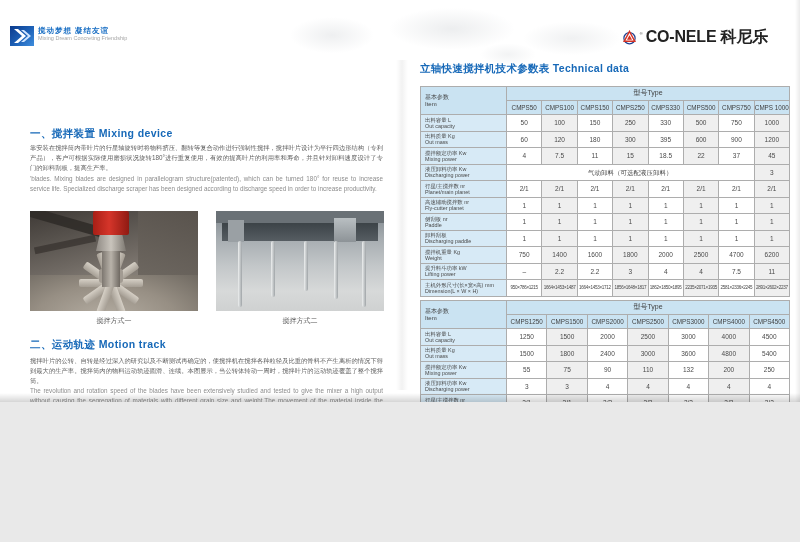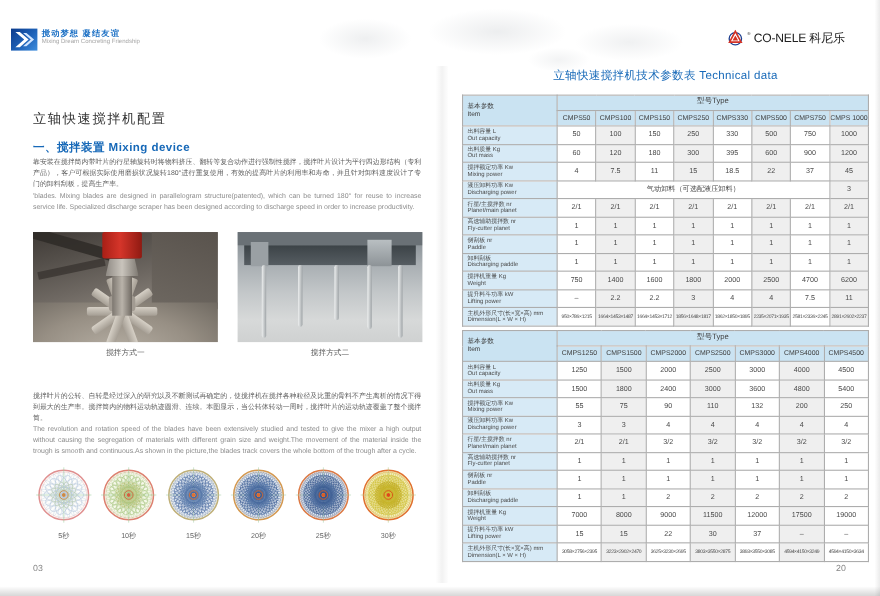--- a/index.html
+++ b/index.html
@@ -1,32 +1,32 @@
 <!DOCTYPE html>
 <html><head>
 <meta charset="utf-8">
 <style>
   html,body{margin:0;padding:0;background:#e9e9e9;}
-  #stage{position:relative;width:800px;height:542px;background:#fff;overflow:hidden;
+  #stage{position:relative;width:800px;height:402px;background:#fff;overflow:hidden;
          font-family:"Liberation Sans","DejaVu Sans",sans-serif;}
   
   .map-watermark{position:absolute;left:260px;top:0;width:400px;height:64px;
     background:
       radial-gradient(ellipse 60px 26px at 18% 55%, rgba(170,176,182,.20), rgba(170,176,182,0) 70%),
       radial-gradient(ellipse 90px 30px at 48% 45%, rgba(170,176,182,.22), rgba(170,176,182,0) 70%),
       radial-gradient(ellipse 70px 24px at 78% 60%, rgba(170,176,182,.18), rgba(170,176,182,0) 70%),
       radial-gradient(ellipse 40px 16px at 62% 85%, rgba(170,176,182,.15), rgba(170,176,182,0) 70%);}
   .brand-left{position:absolute;left:10px;top:26px;display:flex;align-items:flex-start;gap:4px;}
   .chev-box{width:24px;height:20px;background:linear-gradient(135deg,#0b3a8c 0%,#1e62b8 55%,#3e8ede 100%);
             display:flex;align-items:center;justify-content:center;}
   .slogans{display:flex;flex-direction:column;line-height:1.25;}
   .slogan-cn{font-size:7.5px;font-weight:bold;color:#1a6fc4;letter-spacing:1px;}
   .slogan-en{font-size:5.5px;color:#a6a6a6;}
   .brand-right{position:absolute;right:32px;top:27px;display:flex;align-items:center;gap:3px;}
-  .conele-text{font-size:11px;font-weight:normal;color:#222;letter-spacing:-0.2px;}
+  .conele-text{font-size:16px;font-weight:bold;color:#222;letter-spacing:-0.2px;}
   .reg-mark{font-size:4px;color:#333;vertical-align:top;position:relative;top:-4px;}
   
   .gutter{position:absolute;left:396px;top:60px;bottom:12px;width:12px;
           background:linear-gradient(90deg,rgba(0,0,0,0) 0%,rgba(0,0,0,.05) 50%,rgba(0,0,0,0) 100%);}
   .edge-b{position:absolute;left:0;right:0;bottom:0;height:9px;
           background:linear-gradient(180deg,rgba(0,0,0,0) 0%,rgba(0,0,0,.16) 100%);}
   .edge-r{position:absolute;top:0;bottom:0;right:0;width:5px;
           background:linear-gradient(90deg,rgba(0,0,0,0) 0%,rgba(0,0,0,.08) 100%);}
   
   .lp-title-en{position:absolute;left:30px;top:78px;font-size:14px;font-weight:bold;color:#e8201c;}
@@ -58,22 +58,22 @@
   .p2-beam{left:6px;top:12px;width:156px;height:18px;background:linear-gradient(180deg,#3c4347,#565d62);}
   .p2-box1{left:12px;top:9px;width:16px;height:22px;background:#9aa0a4;}
   .p2-box2{left:118px;top:7px;width:22px;height:24px;background:linear-gradient(#b9bfc2,#8d9397);}
   .p2-rod{top:30px;width:4px;border-radius:2px;background:linear-gradient(90deg,#eef0f0,#9fa4a7);}
   .caption{position:absolute;top:316px;width:168px;text-align:center;font-size:7px;color:#555;}
   .circles-row{position:absolute;left:30px;top:424px;display:flex;gap:3px;}
   .circle-fig{width:56px;display:flex;flex-direction:column;align-items:center;}
   .circle-label{font-size:6.5px;color:#666;margin-top:2px;}
   .pagenum{position:absolute;font-size:8px;color:#848484;}
   
-  .rp-title{position:absolute;left:420px;top:62px;width:370px;text-align:center;
-            font-size:10.5px;font-weight:normal;color:#1769b8;letter-spacing:.3px;}
+  .rp-title{position:absolute;left:420px;top:62px;width:370px;text-align:left;
+            font-size:10.5px;font-weight:bold;color:#1769b8;letter-spacing:.3px;}
   table.params{position:absolute;left:420px;width:370px;border-collapse:collapse;table-layout:fixed;
                background:#fff;color:#4a4a4a;}
   .params th,.params td{border:1px solid #adadad;text-align:center;vertical-align:middle;
                padding:1px 0;line-height:1.15;overflow:hidden;}
   .params thead th{background:#cae3f2;font-weight:normal;color:#3f3f3f;}
   .params .type-h{font-size:7px;height:11px;}
   .params .item-h{font-size:6px;text-align:left;padding-left:4px;}
   .params .model-h{font-size:6.3px;height:11px;}
   .params tbody th{background:#d7eaf6;font-weight:normal;font-size:5.4px;text-align:left;
                padding-left:4px;height:13.5px;color:#4a4a4a;}
@@ -106,21 +106,20 @@
       <circle cx="10" cy="11" r="7.5" fill="none" stroke="#1e3f8f" stroke-width="1.6"></circle>
       <polygon points="10,2 17,15 3,15" fill="#ffffff" stroke="#d43225" stroke-width="2"></polygon>
       <polygon points="10,7 13.4,13 6.6,13" fill="#d43225"></polygon>
     </svg>
     <span class="reg-mark">®</span>
     <span class="conele-text">CO-NELE 科尼乐</span>
   </div>
 
   <div class="gutter"></div>
 
-  <div class="lp-title-cn">立轴快速搅拌机配置</div>
 
   <div class="sec-head" style="top:127px">一、搅拌装置 Mixing device</div>
   <div class="para para-cn" style="top:143px">靠安装在搅拌筒内带叶片的行星轴旋转时将物料挤压、翻转等复合动作进行强制性搅拌，搅拌叶片设计为平行四边形结构（专利产品），客户可根据实际使用磨损状况旋转180°进行重复使用，有效的提高叶片的利用率和寿命，并且针对卸料速度设计了专门的卸料刮板，提高生产率。</div>
   <div class="para para-en" style="top:174px">'blades. Mixing blades are designed in parallelogram structure(patented), which can be turned 180° for reuse to increase service life. Specialized discharge scraper has been designed according to discharge speed in order to increase productivity.</div>
 
   <div class="photo photo1">
     <div class="p1-beam1"></div>
     <div class="p1-beam2"></div>
     <div class="p1-wallpanel"></div>
     <div class="p1-floor"></div>
@@ -143,20 +142,21 @@
     <div class="p2-rod" style="left:22px;height:66px"></div>
     <div class="p2-rod" style="left:55px;height:56px"></div>
     <div class="p2-rod" style="left:88px;height:50px"></div>
     <div class="p2-rod" style="left:118px;height:58px"></div>
     <div class="p2-rod" style="left:146px;height:66px"></div>
   </div>
 
   <div class="caption" style="left:30px">搅拌方式一</div>
   <div class="caption" style="left:216px">搅拌方式二</div>
 
+  <div class="sec-head" style="top:338px">二、运动轨迹 Motion track</div>
   <div class="para para-cn" style="top:356px">搅拌叶片的公转、自转是经过深入的研究以及不断测试再确定的，使搅拌机在搅拌各种粒径及比重的骨料不产生离析的情况下得到最大的生产率。搅拌筒内的物料运动轨迹圆滑、连续。本图显示，当公转体转动一周时，搅拌叶片的运动轨迹覆盖了整个搅拌筒。</div>
   <div class="para para-en" style="top:386px">The revolution and rotation speed of the blades have been extensively studied and tested to give the mixer a high output without causing the segregation of materials with different grain size and weight.The movement of the material inside the trough is smooth and continuous.As shown in the picture,the blades track covers the whole bottom of the trough after a cycle.</div>
 
   <div class="circles-row">
     <div class="circle-fig">
       <div><svg viewBox="-30 -30 60 60" width="52" height="52">
             <circle cx="0" cy="0" r="26" fill="#fdfdfb" stroke="#e09090" stroke-width="1.6"></circle>
             <line x1="-29" y1="0" x2="29" y2="0" stroke="#9fcf9f" stroke-width="0.6"></line>
             <line x1="0" y1="-29" x2="0" y2="29" stroke="#9fcf9f" stroke-width="0.6"></line>
             <circle cx="0" cy="0" r="24" fill="none" stroke="#e09090" stroke-width="0.5" opacity="0.55"></circle>

